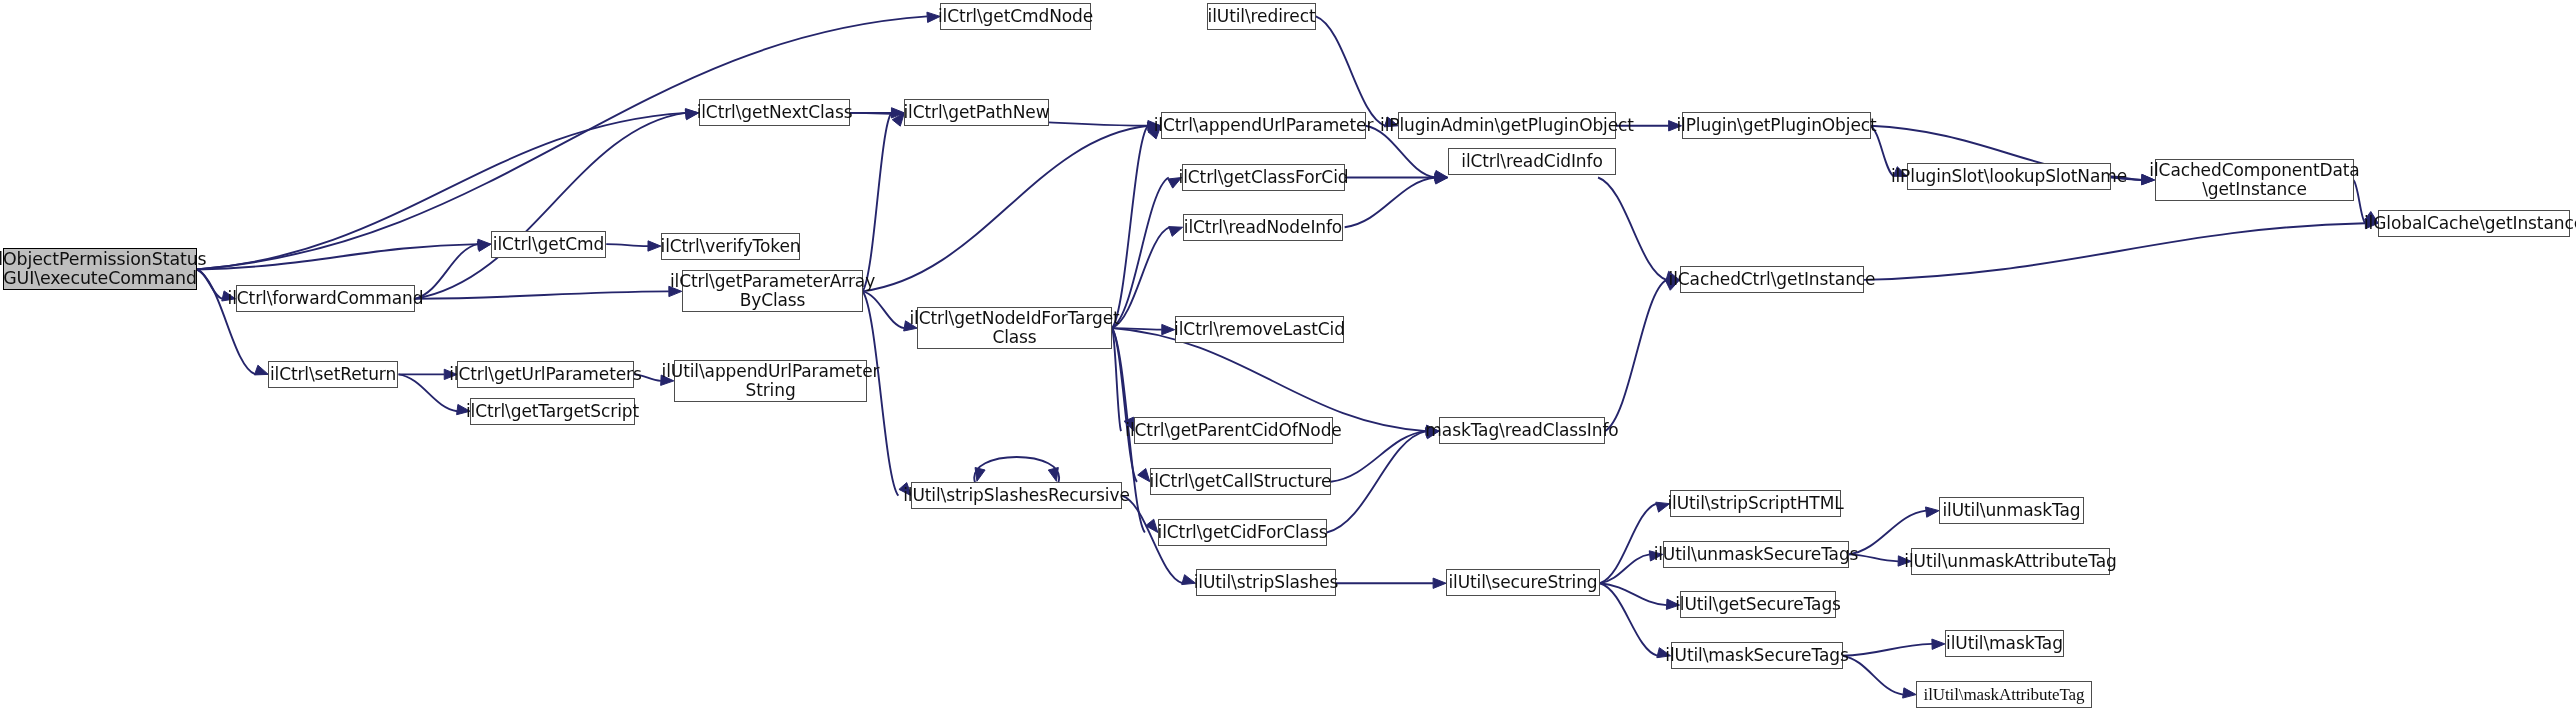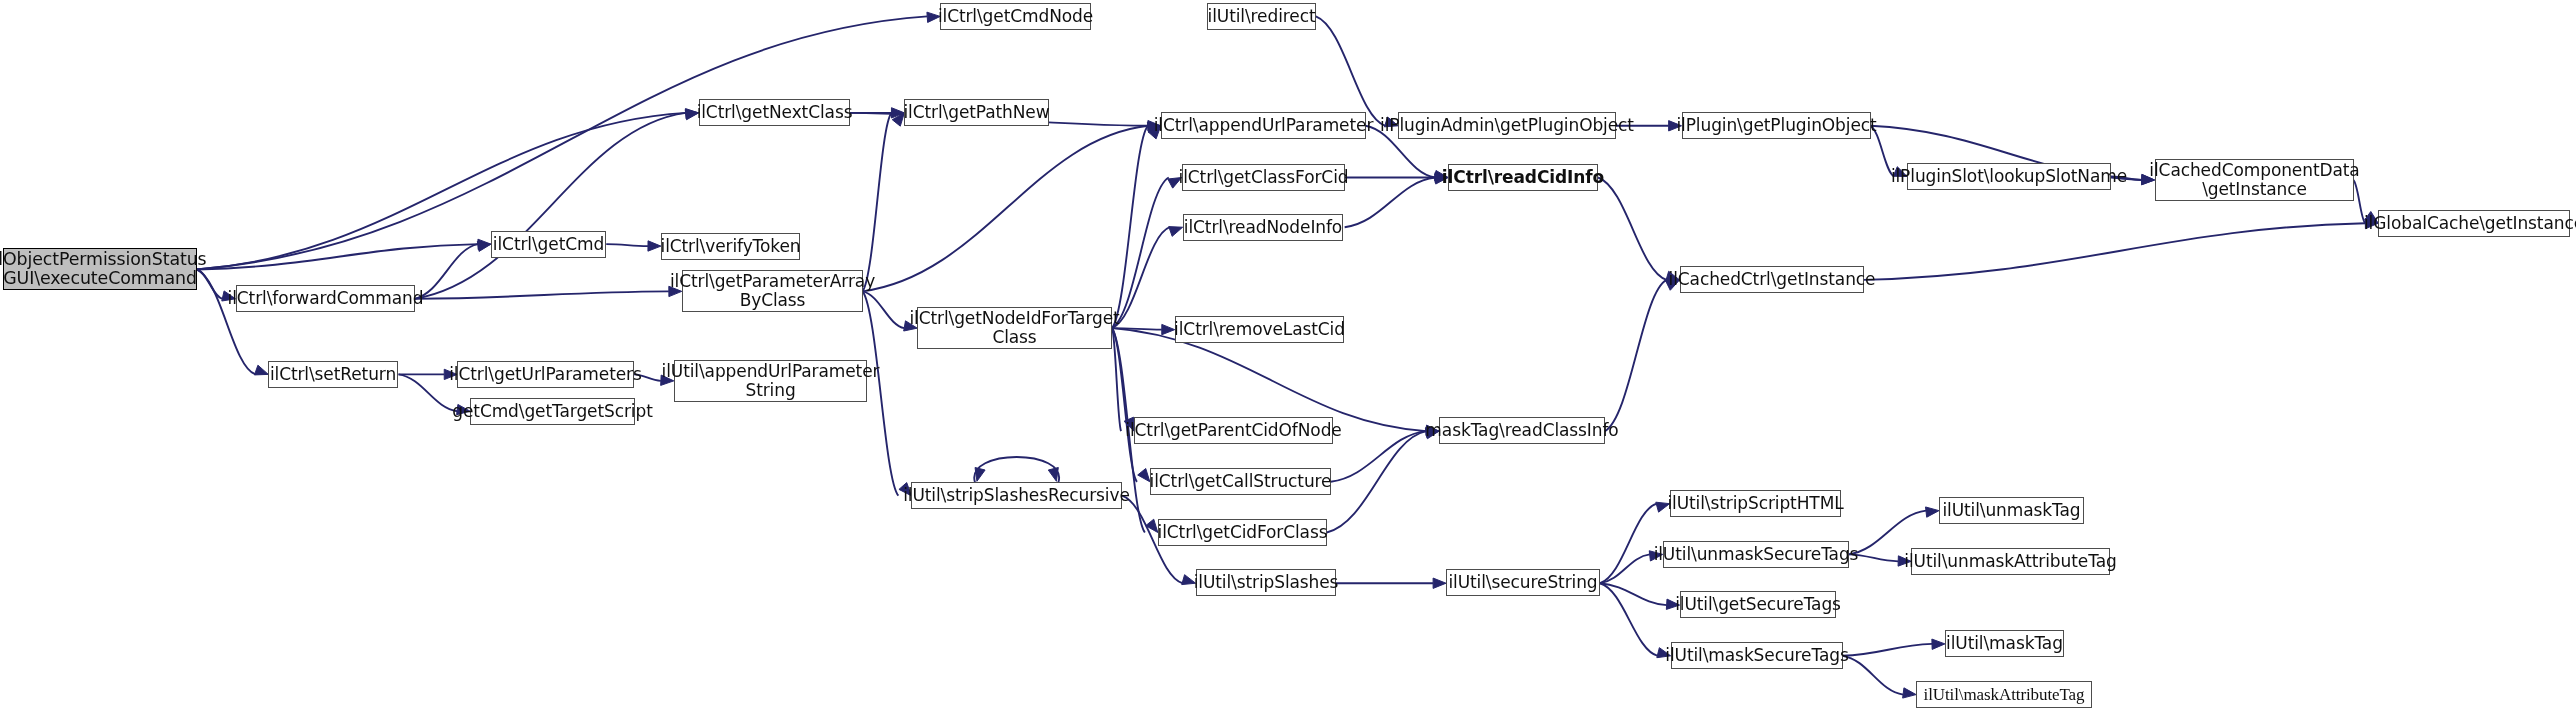--- a/index.html
+++ b/index.html
@@ -152,21 +152,21 @@
       <path d="M 1854 659.5 C 1879.62 663.4, 1890.6 695.38, 1915 698.5"></path>
       <polygon points="1928,698.5 1914.4454441776059,702.009133291512 1915.7645400654994,691.6931269887539"></polygon>
     </svg>
   <div id="nodes">
       <div class="node root" style="left: 3px; top: 248px; width: 194px; height: 42px;">ilObjectPermissionStatus
 GUI\executeCommand</div>
       <div class="node" style="left: 236px; top: 285px; width: 179px; height: 27px;">ilCtrl\forwardCommand</div>
       <div class="node" style="left: 268px; top: 361px; width: 130px; height: 27px;">ilCtrl\setReturn</div>
       <div class="node" style="left: 491px; top: 231px; width: 115px; height: 27px;">ilCtrl\getCmd</div>
       <div class="node" style="left: 457px; top: 361px; width: 177px; height: 27px;">ilCtrl\getUrlParameters</div>
-      <div class="node" style="left: 470px; top: 398px; width: 165px; height: 27px;">getCmd\getTargetScript</div>
+      <div class="node" style="left: 470px; top: 398px; width: 165px; height: 27px;">ilCtrl\getTargetScript</div>
       <div class="node" style="left: 661px; top: 233px; width: 139px; height: 27px;">ilCtrl\verifyToken</div>
       <div class="node" style="left: 699px; top: 99px; width: 151px; height: 27px;">ilCtrl\getNextClass</div>
       <div class="node" style="left: 682px; top: 270px; width: 181px; height: 42px;">ilCtrl\getParameterArray
 ByClass</div>
       <div class="node" style="left: 674px; top: 360px; width: 193px; height: 42px;">ilUtil\appendUrlParameter
 String</div>
       <div class="node" style="left: 904px; top: 99px; width: 145px; height: 27px;">ilCtrl\getPathNew</div>
       <div class="node" style="left: 940px; top: 3px; width: 151px; height: 27px;">ilCtrl\getCmdNode</div>
       <div class="node" style="left: 917px; top: 307px; width: 195px; height: 42px;">ilCtrl\getNodeIdForTarget
 Class</div>
@@ -174,21 +174,21 @@
       <div class="node" style="left: 1161px; top: 112px; width: 205px; height: 27px;">ilCtrl\appendUrlParameter</div>
       <div class="node" style="left: 1182px; top: 164px; width: 163px; height: 27px;">ilCtrl\getClassForCid</div>
       <div class="node" style="left: 1183px; top: 214px; width: 160px; height: 27px;">ilCtrl\readNodeInfo</div>
       <div class="node" style="left: 1175px; top: 316px; width: 169px; height: 27px;">ilCtrl\removeLastCid</div>
       <div class="node" style="left: 1134px; top: 417px; width: 199px; height: 27px;">ilCtrl\getParentCidOfNode</div>
       <div class="node" style="left: 1150px; top: 468px; width: 181px; height: 27px;">ilCtrl\getCallStructure</div>
       <div class="node" style="left: 1158px; top: 519px; width: 169px; height: 27px;">ilCtrl\getCidForClass</div>
       <div class="node" style="left: 1196px; top: 569px; width: 140px; height: 27px;">ilUtil\stripSlashes</div>
       <div class="node" style="left: 1207px; top: 3px; width: 109px; height: 27px;">ilUtil\redirect</div>
       <div class="node" style="left: 1398px; top: 112px; width: 218px; height: 27px;">ilPluginAdmin\getPluginObject</div>
-      <div class="node" style="left: 1448px; top: 164px; width: 150px; height: 27px; font-weight: bold;">ilCtrl\readCidInfo</div>
+      <div class="node" style="left: 1448px; top: 148px; width: 168px; height: 27px;">ilCtrl\readCidInfo</div>
       <div class="node" style="left: 1439px; top: 417px; width: 166px; height: 27px;">maskTag\readClassInfo</div>
       <div class="node" style="left: 1446px; top: 569px; width: 154px; height: 27px;">ilUtil\secureString</div>
       <div class="node" style="left: 1680px; top: 266px; width: 184px; height: 27px;">ilCachedCtrl\getInstance</div>
       <div class="node" style="left: 1682px; top: 112px; width: 189px; height: 27px;">ilPlugin\getPluginObject</div>
       <div class="node" style="left: 1907px; top: 163px; width: 204px; height: 27px;">ilPluginSlot\lookupSlotName</div>
       <div class="node" style="left: 1670px; top: 490px; width: 171px; height: 27px;">ilUtil\stripScriptHTML</div>
       <div class="node" style="left: 1663px; top: 541px; width: 186px; height: 27px;">ilUtil\unmaskSecureTags</div>
       <div class="node" style="left: 1680px; top: 591px; width: 156px; height: 27px;">ilUtil\getSecureTags</div>
       <div class="node" style="left: 1671px; top: 642px; width: 172px; height: 27px;">ilUtil\maskSecureTags</div>
       <div class="node" style="left: 2155px; top: 159px; width: 199px; height: 42px;">ilCachedComponentData

